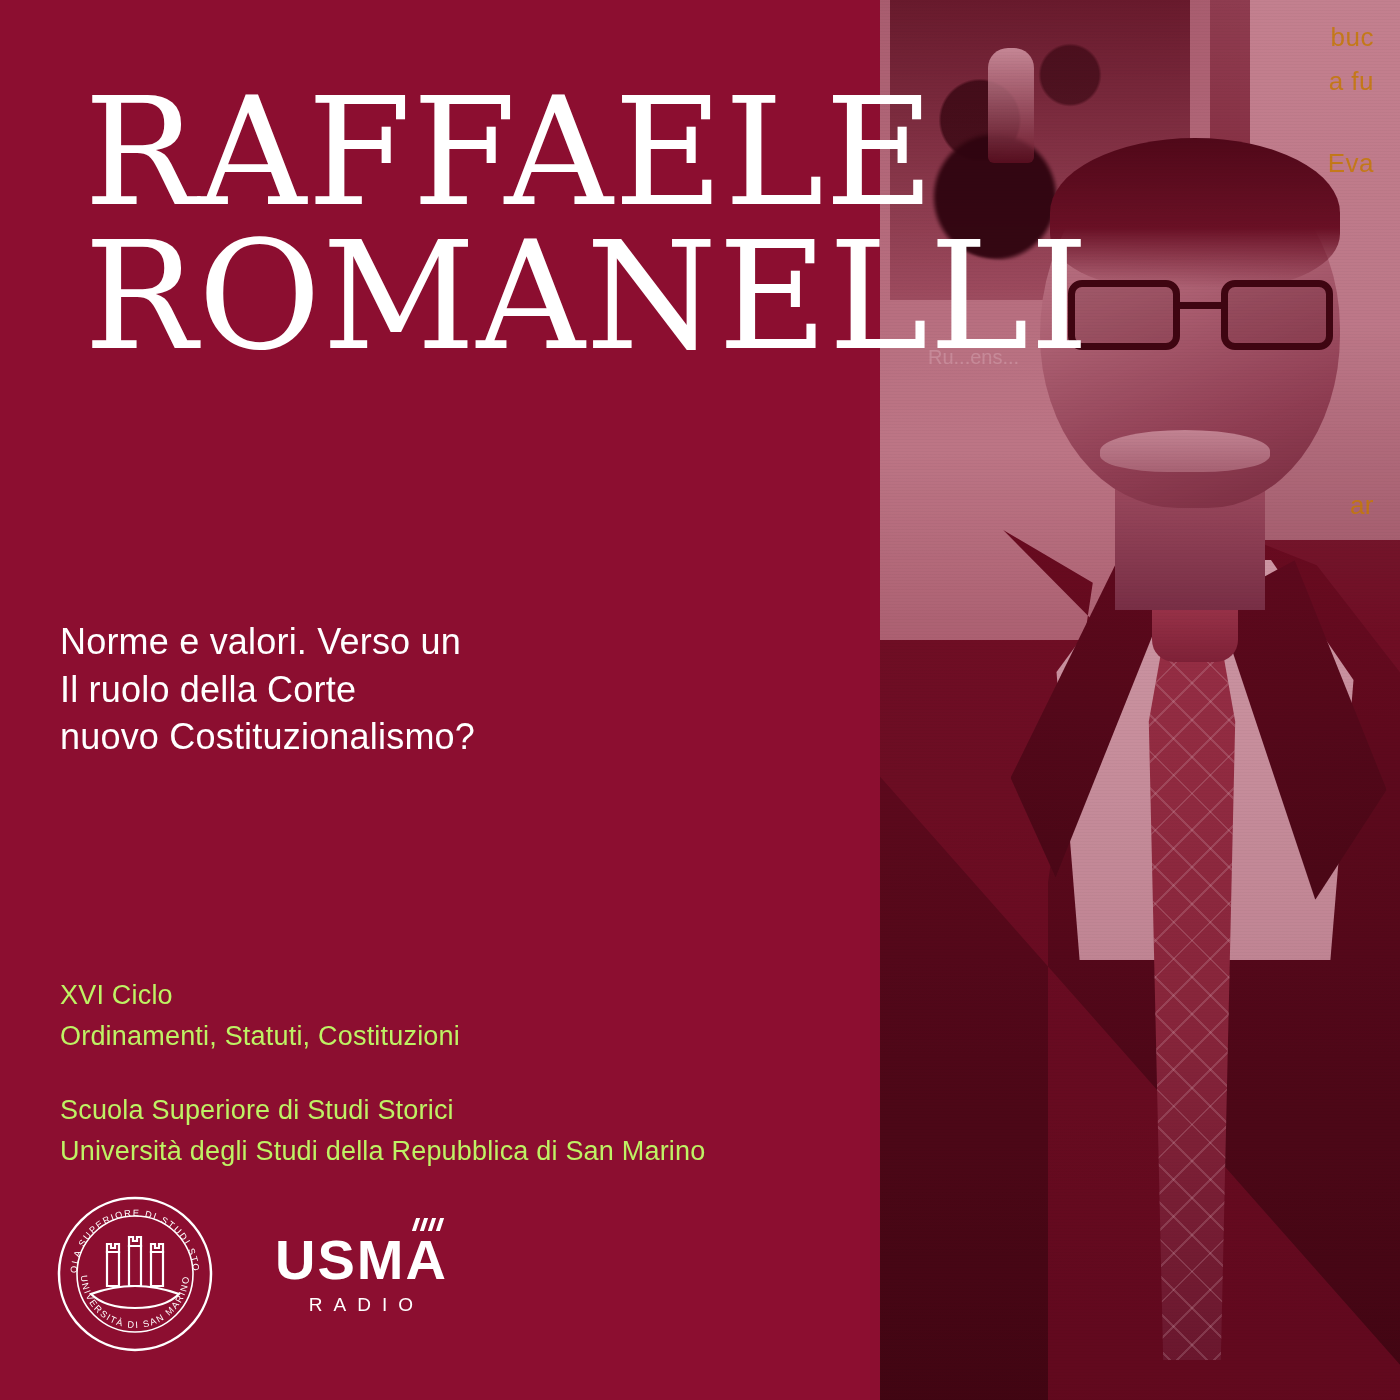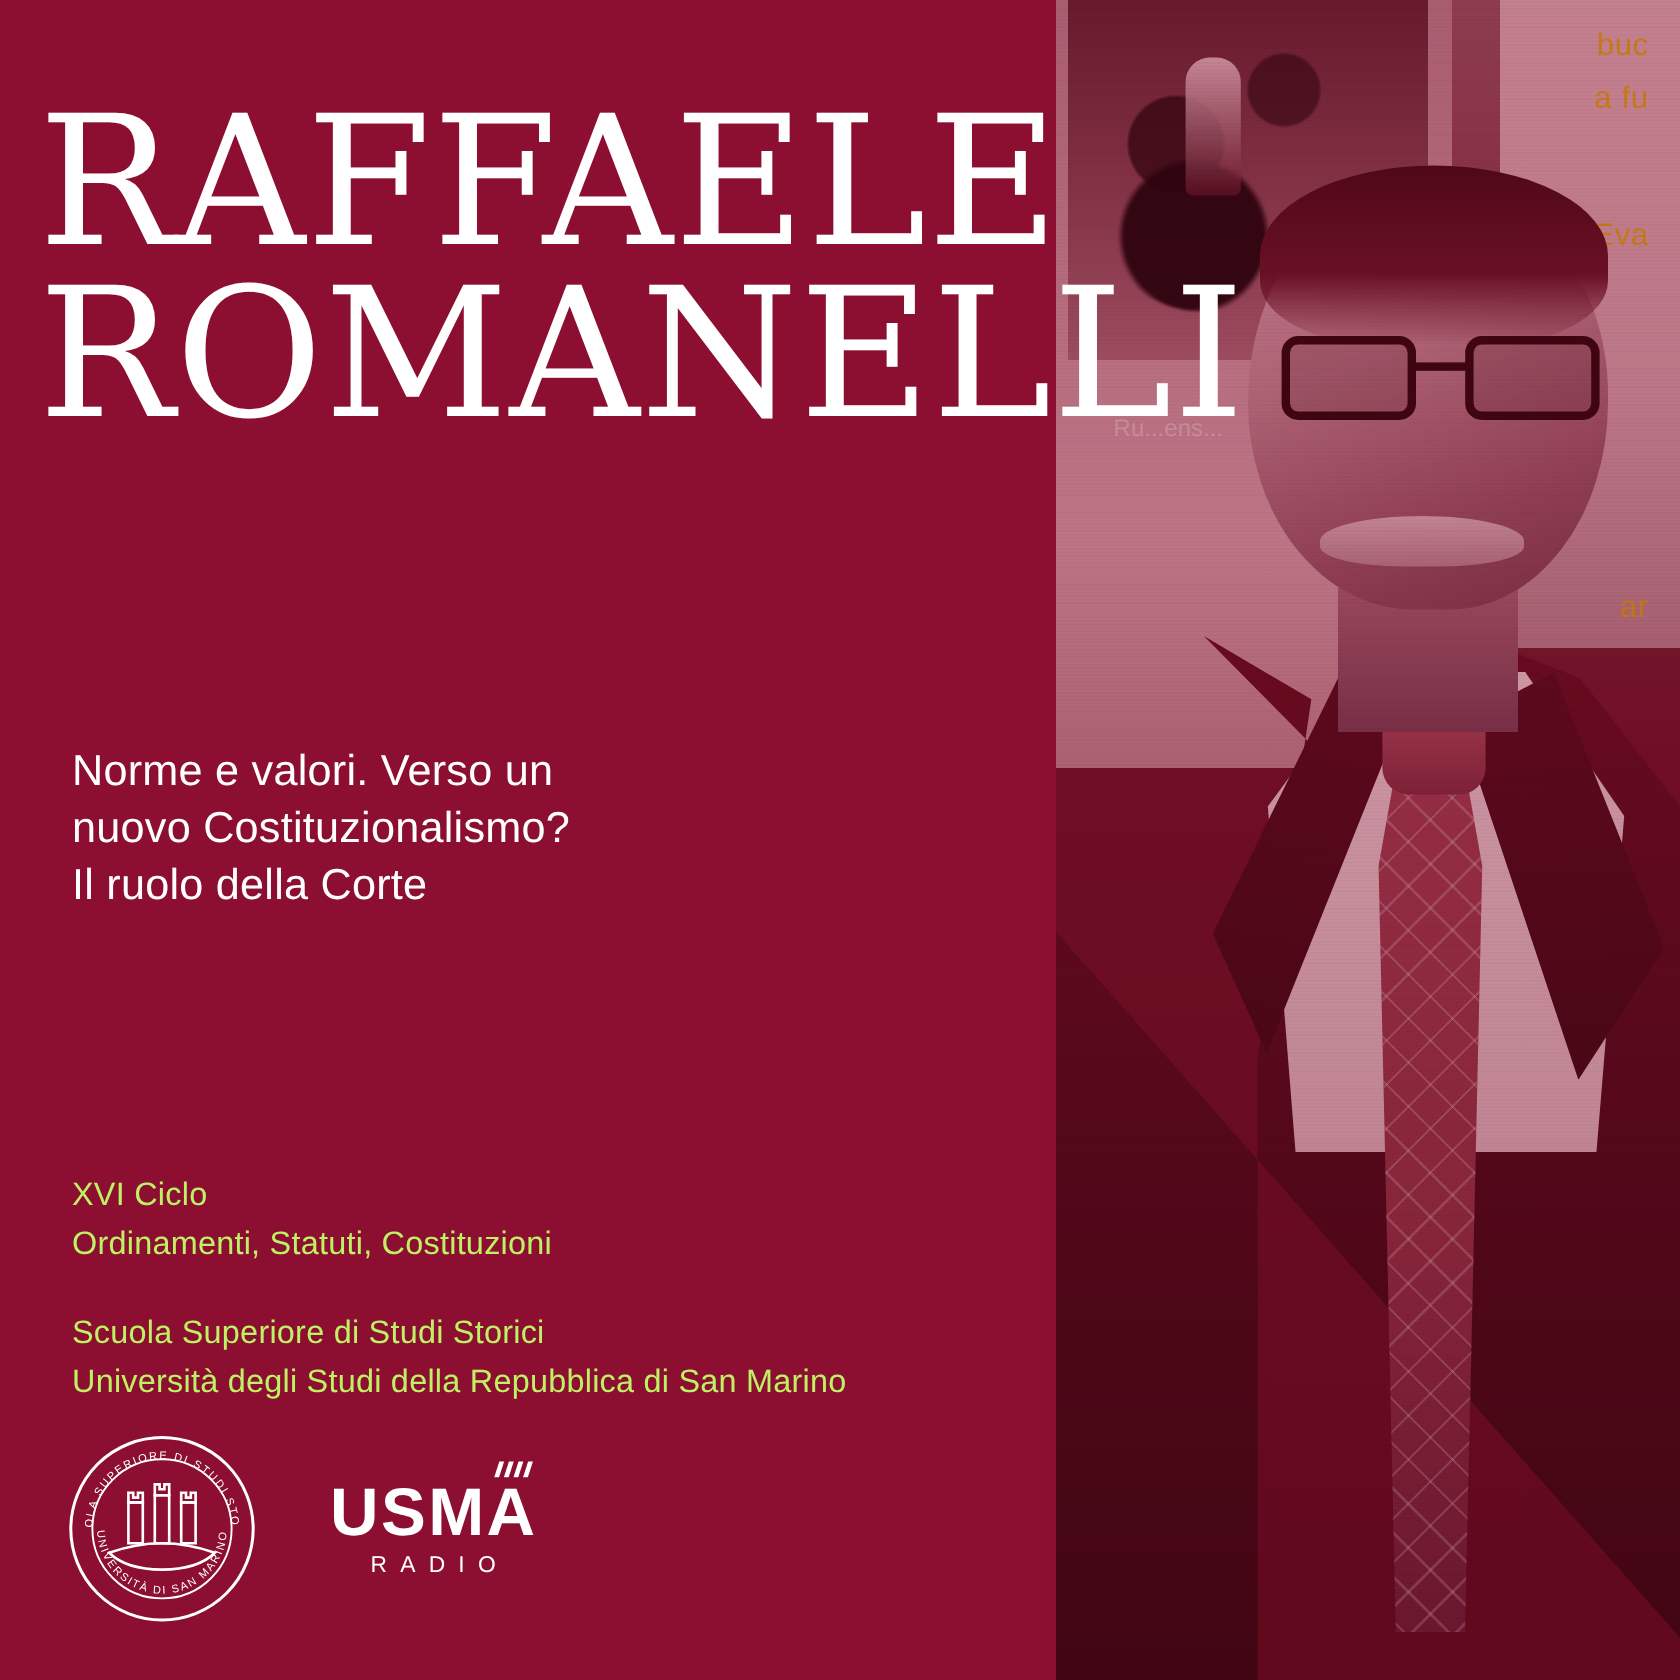--- a/index.html
+++ b/index.html
@@ -210,21 +210,21 @@
       repeating-linear-gradient(0deg, rgba(0,0,0,0.05) 0 1px, transparent 1px 3px);
     opacity: 0.5;
   }
 
   
   .content {
     position: absolute;
     left: 0; top: 0;
     width: 880px;
     height: 1323px;
-    padding: 80px 60px 0 32px;
+    padding: 80px 60px 0 84px;
   }
   .speaker-name {
     font-family: "DejaVu Serif", "Liberation Serif", serif;
     color: #ffffff;
     font-size: 150px;
     line-height: 0.96;
     letter-spacing: 1px;
     font-weight: 400;
     white-space: nowrap;
   }
@@ -311,21 +311,21 @@
     <div class="photo-bg"></div>
     <div class="wall-light"></div>
     <div class="wall-dark-trees"></div>
     <div class="wall-horse"></div>
     <div class="wall-rider"></div>
     <div class="wall-label">Ru...ens...</div>
 
     <div class="sheet-right"></div>
     <div class="sheet-right-text" style="top:22px;">buc</div>
     <div class="sheet-right-text" style="top:66px;">a fu</div>
-    <div class="sheet-right-text" style="top:148px;margin-top:32px;">Eva</div>
+    <div class="sheet-right-text" style="top:148px;">Eva</div>
     <div class="sheet-right-text" style="top:470px;margin-top:20px;">ar</div>
 
     <div class="subject">
       <div class="jacket"></div>
       <div class="shirt"></div>
       <div class="lapel-left"></div>
       <div class="lapel-right"></div>
       <div class="tie"></div>
       <div class="tie-knot"></div>
       <div class="neck"></div>
@@ -345,22 +345,22 @@
 
   <div class="content">
     <div class="speaker-name">
       <span>RAFFAELE</span>
       <span class="l2">ROMANELLI</span>
     </div>
   </div>
 
   <div class="talk-title">
     <div>Norme e valori. Verso un</div>
+    <div>Il ruolo della Corte</div>
     <div>nuovo Costituzionalismo?</div>
-    <div>Il ruolo della Corte</div>
   </div>
 
   <div class="meta">
     <div class="block">
       <div>XVI Ciclo</div>
       <div>Ordinamenti, Statuti, Costituzioni</div>
     </div>
     <div class="block">
       <div>Scuola Superiore di Studi Storici</div>
       <div>Università degli Studi della Repubblica di San Marino</div>

